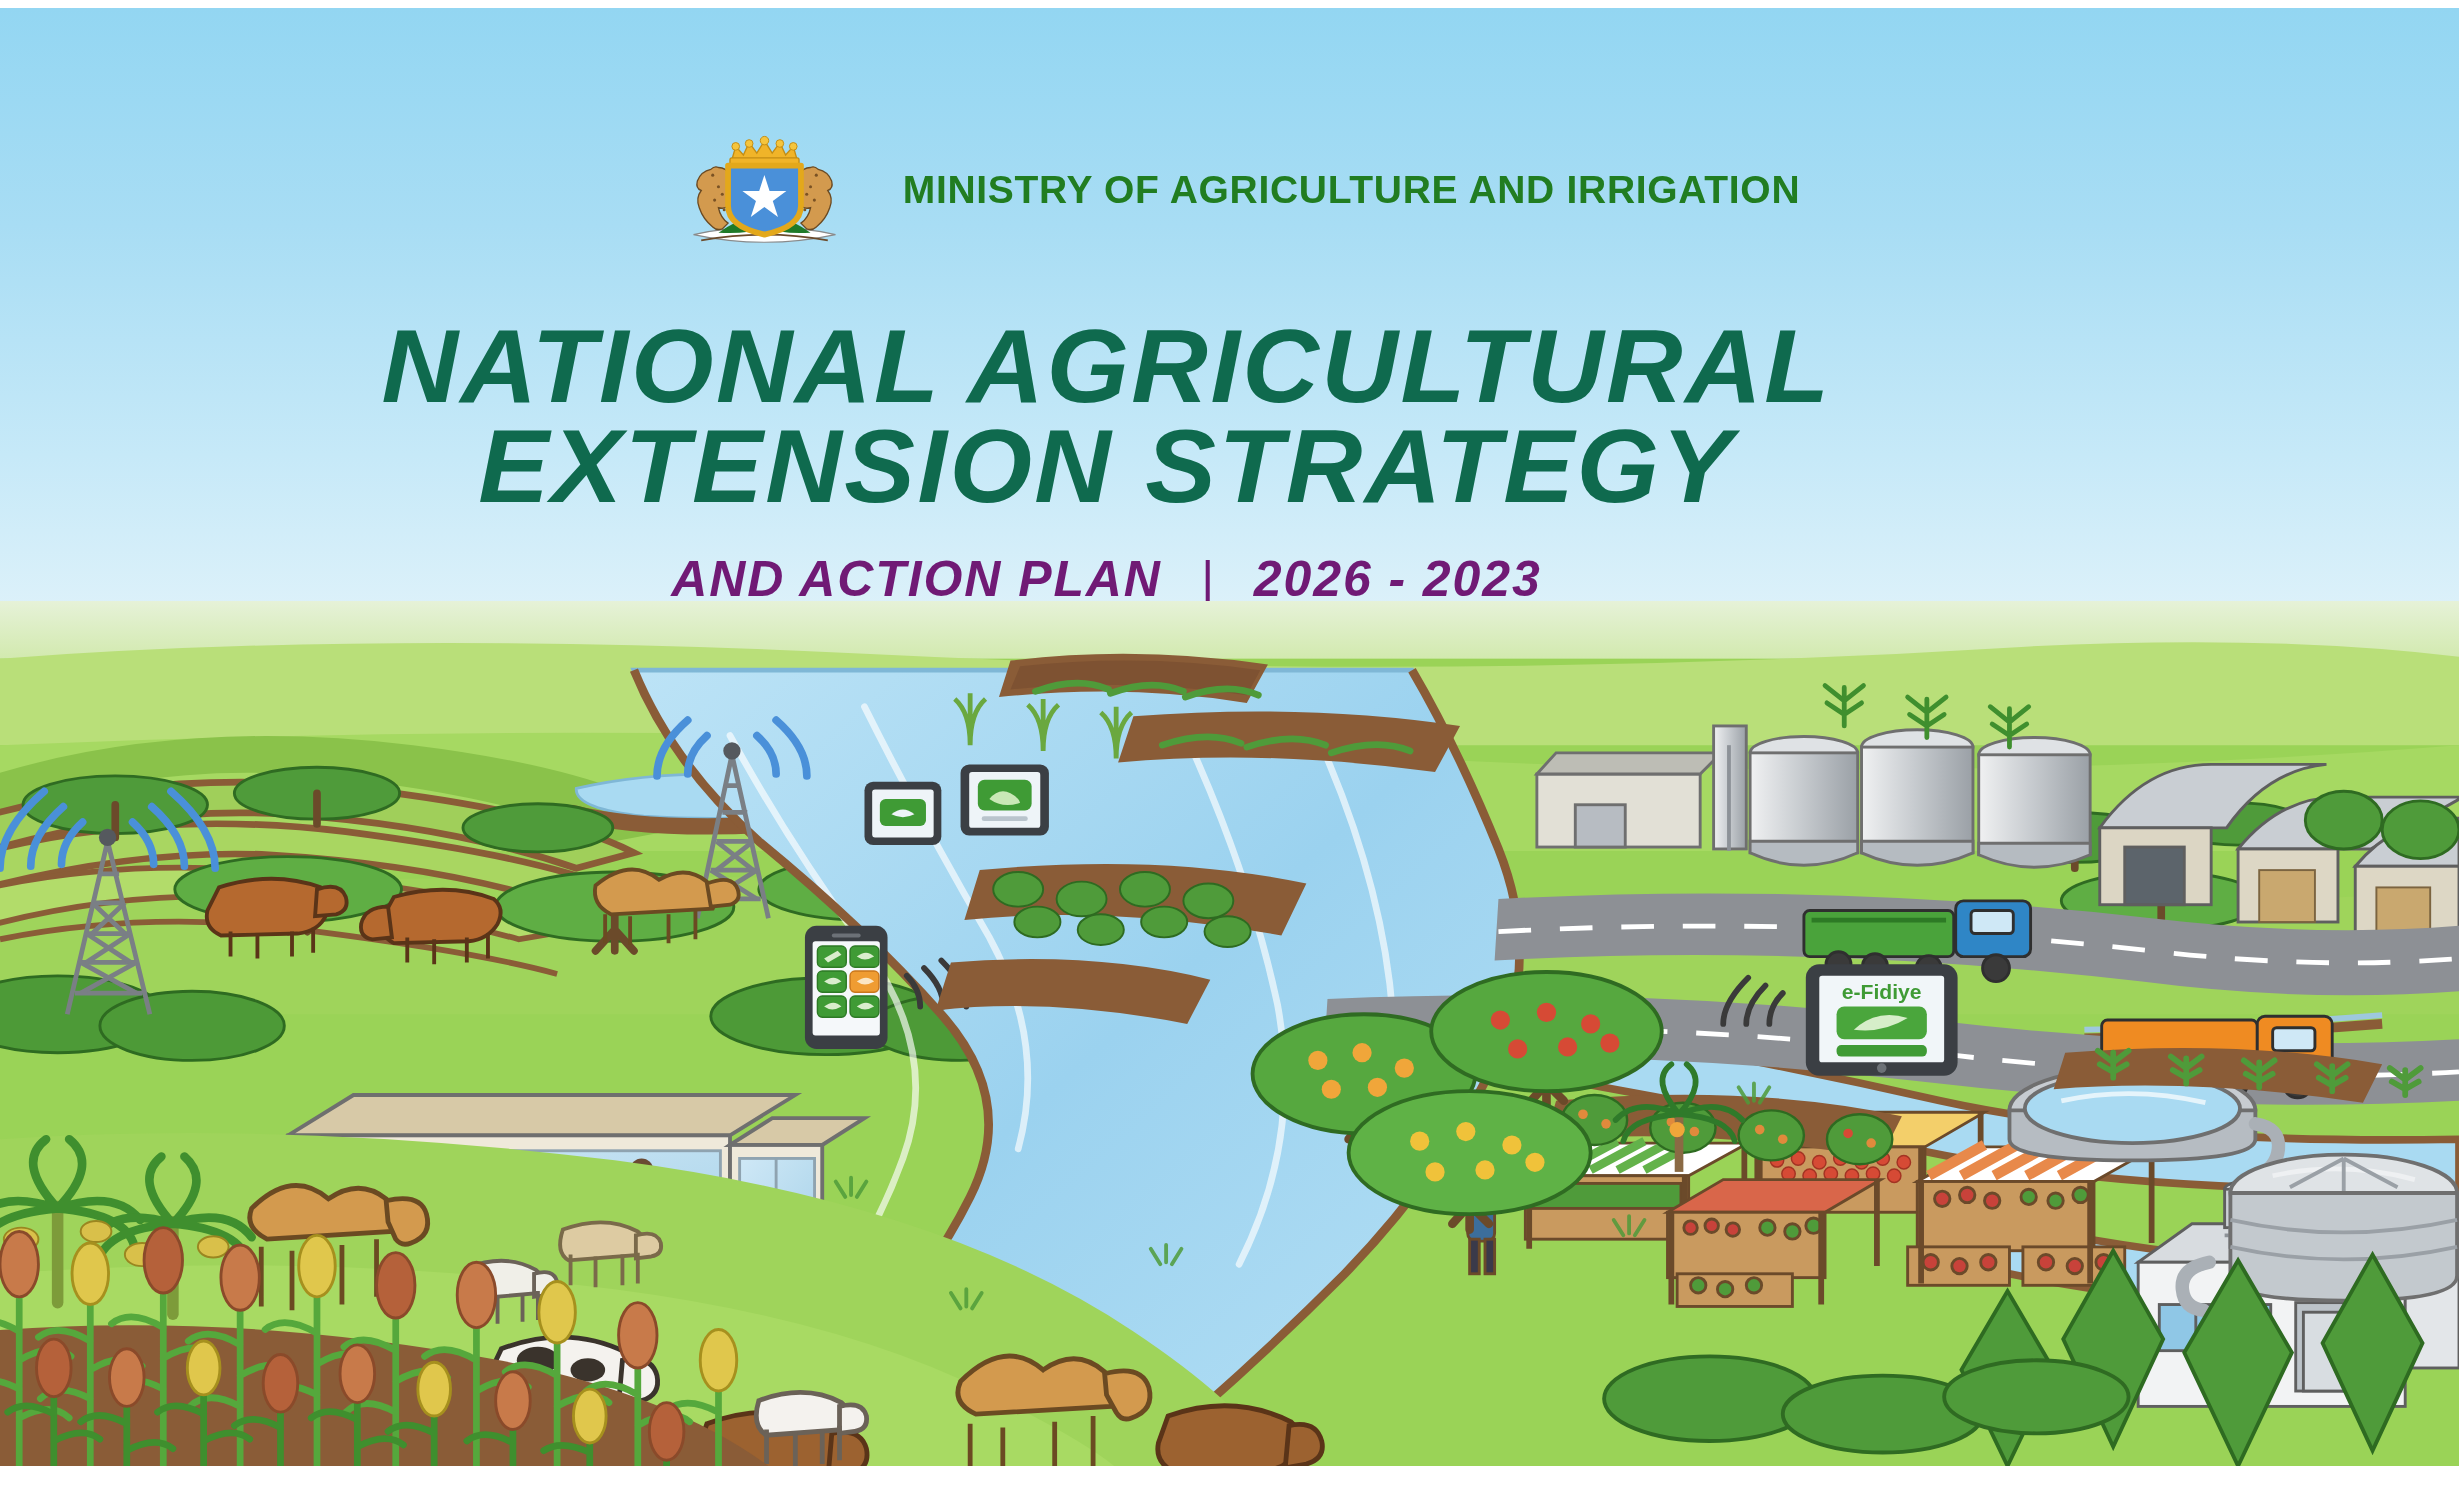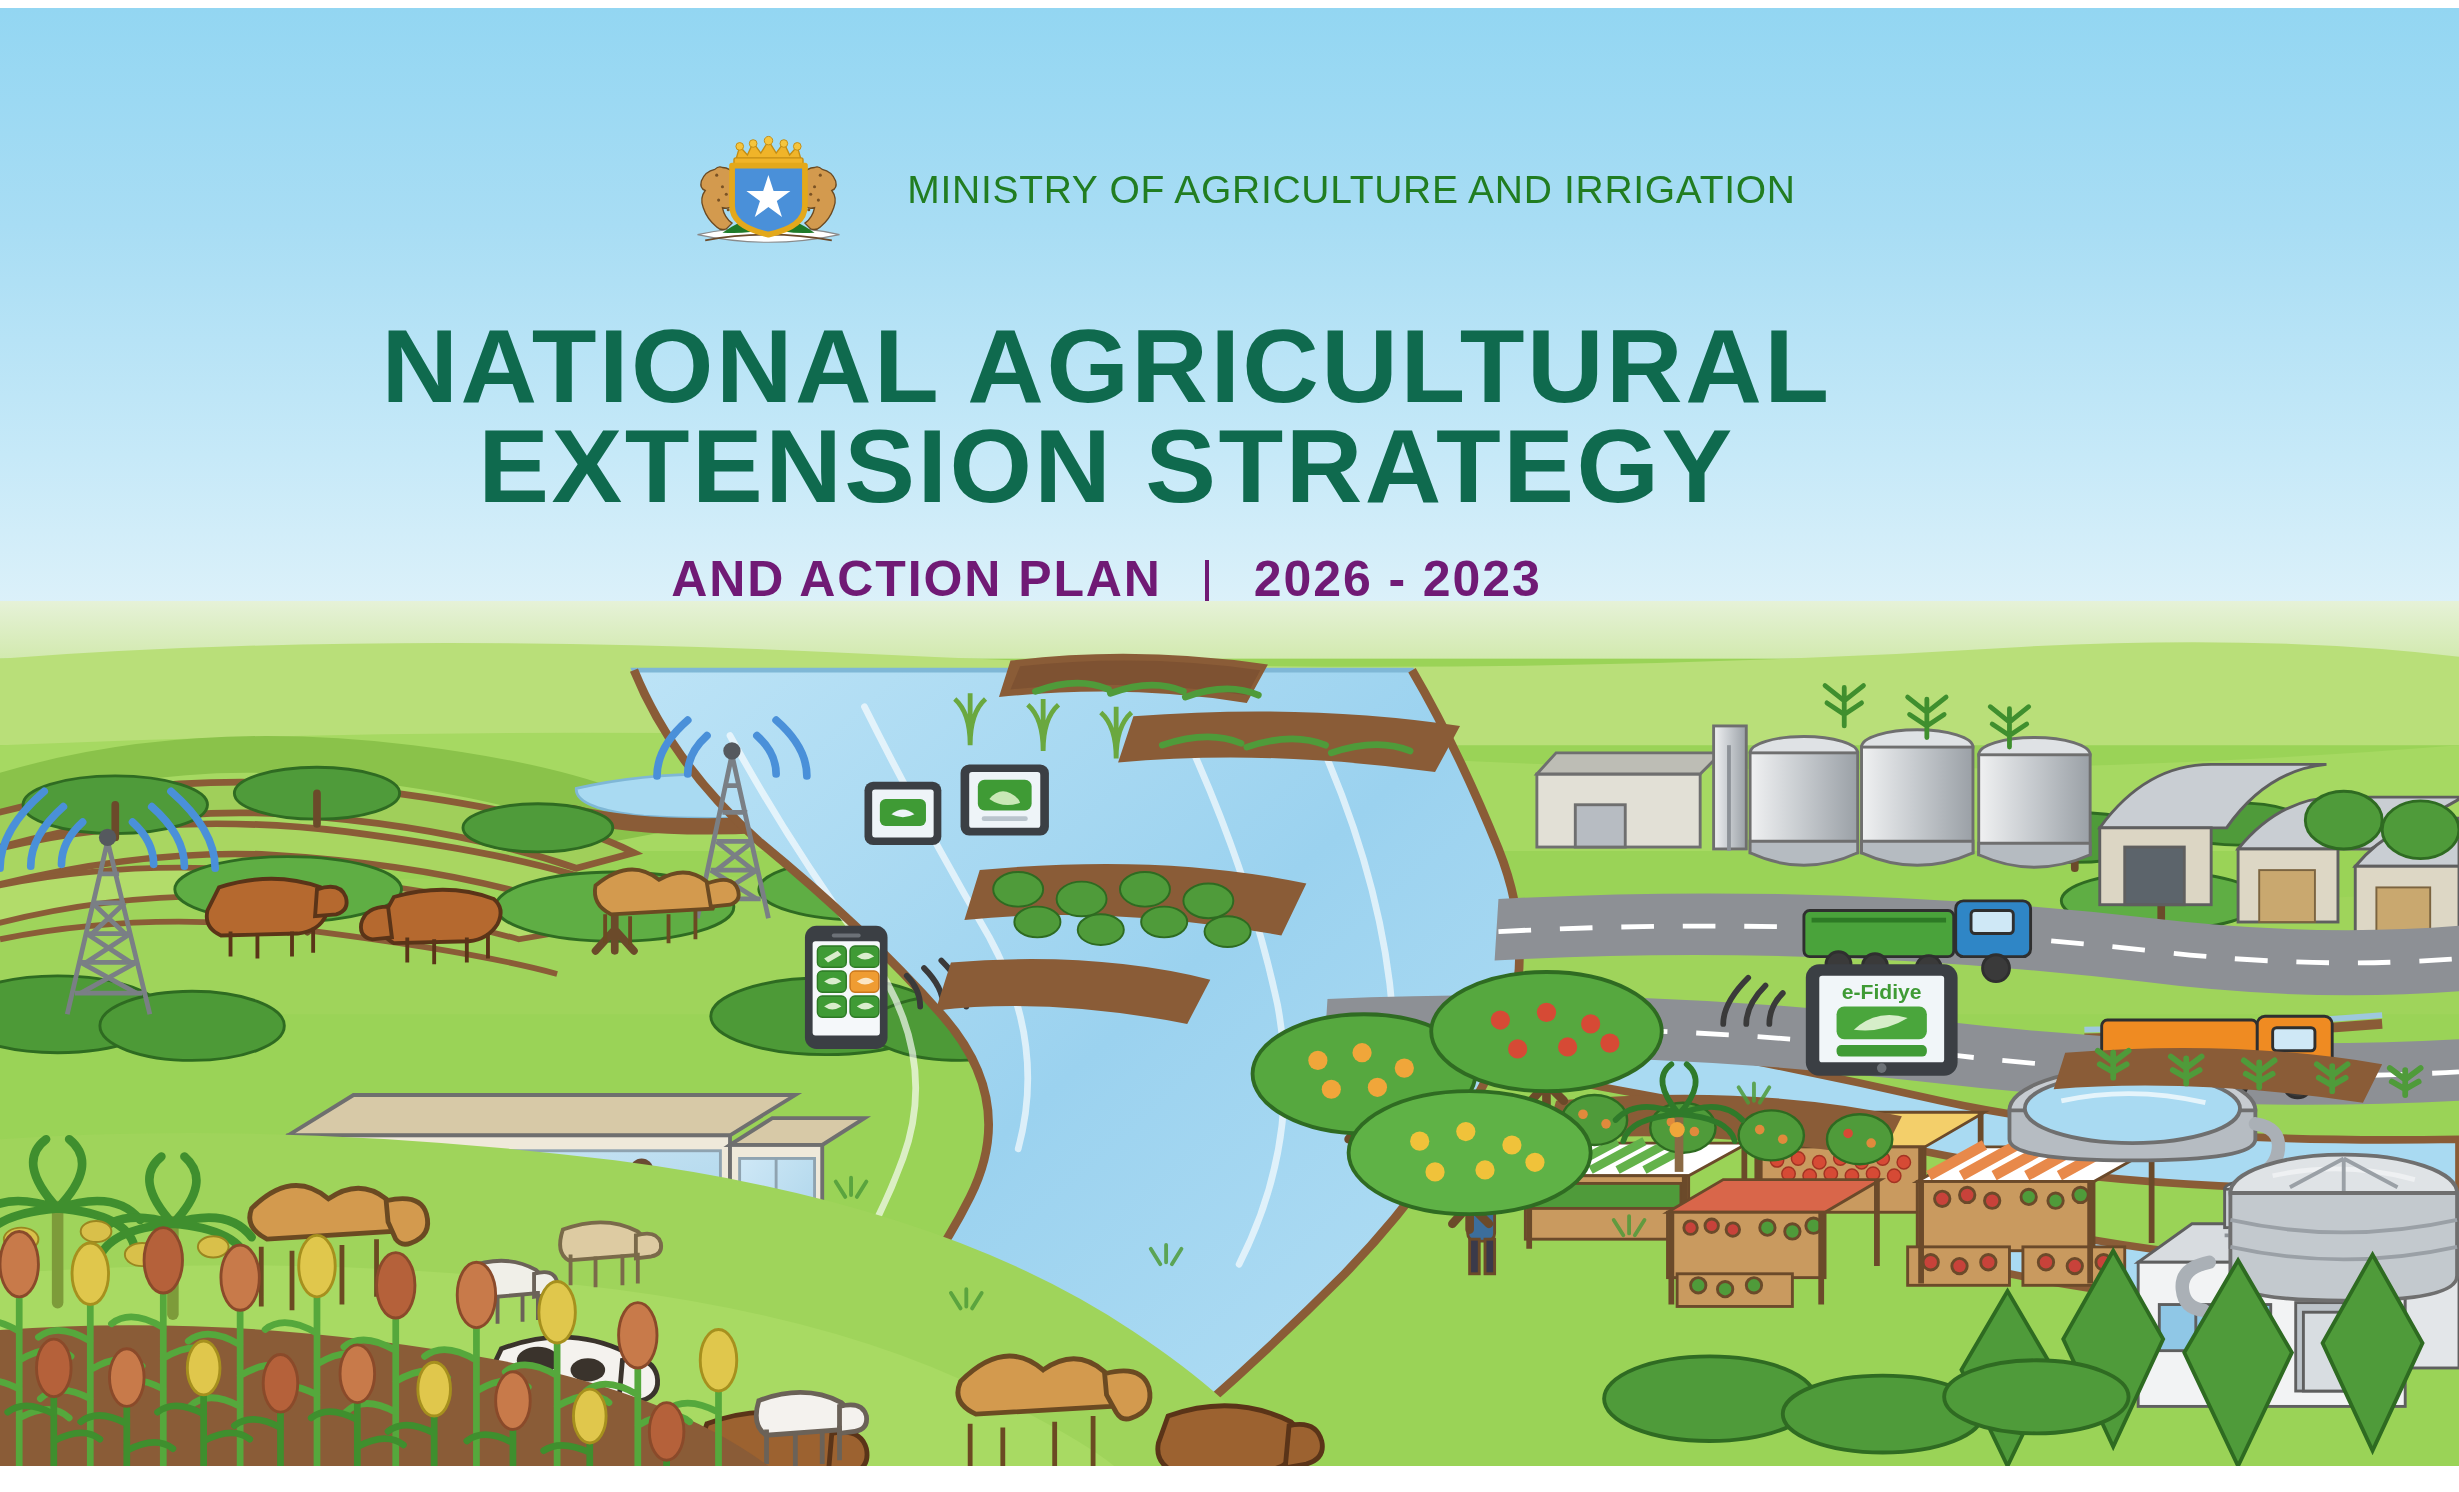--- a/index.html
+++ b/index.html
@@ -24,28 +24,29 @@
     position:absolute;left:0;top:123px;width:2459px;height:134px;
     display:flex;align-items:center;justify-content:center;gap:33px;
   }
   .emblem{position:relative;width:211px;height:127px;flex:0 0 auto;}
   .gov-text{display:flex;flex-direction:column;gap:1.9px;}
   .gov-line1{
     font-size:43px;font-weight:bold;color:#217d21;
     letter-spacing:6.7px;line-height:1.06;white-space:nowrap;
   }
   .gov-line2{
-    font-size:39px;font-weight:normal;color:#217d21;
+    font-size:39px;font-weight:bold;color:#217d21;
     letter-spacing:0.7px;line-height:1.06;white-space:nowrap;
   }
 
   
   .title-block{
     position:absolute;left:0;top:317px;width:2213px;
     text-align:center;
+    font-style:italic;
   }
   .title-l1,.title-l2{
     color:#0f6a4e;font-weight:bold;
     font-size:104px;line-height:0.96;
     letter-spacing:2.4px;
     transform:scaleX(1.02);
   }
   .subtitle{
     margin-top:33px;
     color:#701a75;font-weight:bold;

